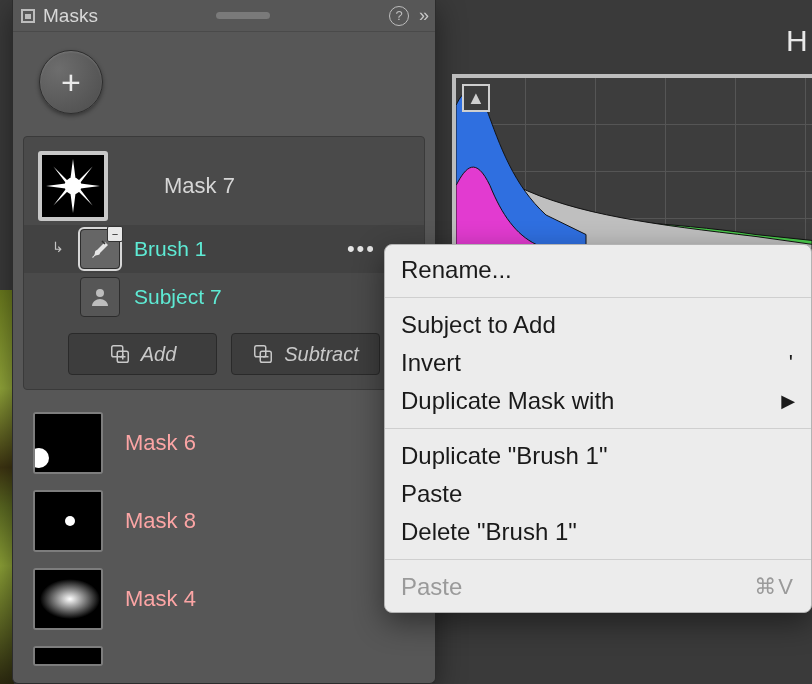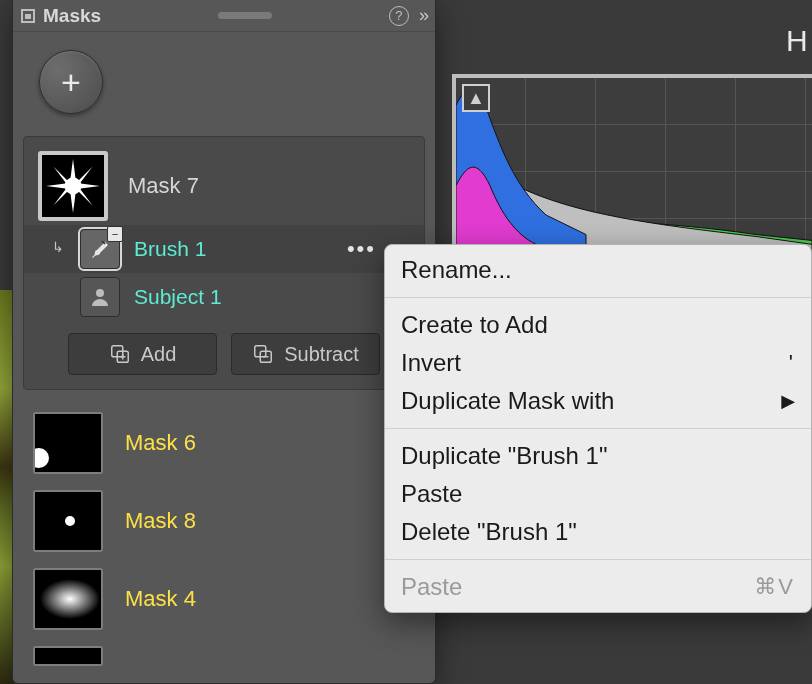--- a/index.html
+++ b/index.html
@@ -11,21 +11,21 @@
     background:#575757; border:1px solid #2c2c2c; border-top:none;
     box-shadow:0 8px 30px rgba(0,0,0,.45); border-radius:0 0 6px 6px;
     overflow:hidden;
   }
   .panel-header{
     height:32px; display:flex; align-items:center; padding:0 10px 0 8px;
     background:#575757; border-bottom:1px solid #4a4a4a;
   }
   .panel-header .collapse-ico{ width:14px; height:14px; border:2px solid #bdbdbd; background:#575757; margin-right:8px; position:relative;}
   .panel-header .collapse-ico::after{content:""; position:absolute; left:2px; right:2px; bottom:2px; height:5px; background:#bdbdbd;}
-  .panel-header .title{ color:#d8d8d8; font-size:19px; font-weight:700;}
+  .panel-header .title{ color:#d8d8d8; font-size:19px; font-weight:400;}
   .panel-header .grip{ width:54px; height:7px; background:#7a7a7a; border-radius:4px; margin:0 auto;}
   .panel-header .spacer{flex:1;}
   .panel-header .help{ width:20px; height:20px; border:1.5px solid #bdbdbd; border-radius:50%; color:#bdbdbd; font-size:13px; display:flex; align-items:center; justify-content:center; margin-right:10px; }
   .panel-header .chevrons{ color:#c7c7c7; font-size:18px; letter-spacing:-4px;}
 
   .create-row{ display:flex; align-items:center; gap:22px; padding:18px 20px 22px 26px; }
   .add-circle{
     width:64px; height:64px; border-radius:50%;
     background:radial-gradient(circle at 30% 30%, #6d6d6d, #4c4c4c);
     border:1px solid #2e2e2e; display:flex; align-items:center; justify-content:center;
@@ -38,49 +38,49 @@
   .mask7-group{
     margin:0 10px 14px 10px; padding:10px 0 14px 0;
     background:#4a4a4a; border:1px solid #3a3a3a; border-radius:4px;
   }
   .mask-row{ display:flex; align-items:center; gap:20px; padding:4px 14px; position:relative; }
   .thumb{
     width:70px; height:70px; background:#000; border:4px solid #c8c8c8; border-radius:3px;
     display:flex; align-items:center; justify-content:center; position:relative; overflow:hidden;
   }
   .thumb.star svg{ width:56px; height:56px;}
-  .mask-label{ color:#d6d6d6; font-size:22px;}
+  .mask-label{ color:#d6d6d6; font-size:22px;margin-left:36px;}
 
   .sub-row{ display:flex; align-items:center; gap:14px; padding:4px 6px 4px 28px; position:relative;}
   .sub-row.selected{ background:#424242; }
   .sub-indent{ width:14px; display:inline-flex; color:#c4c4c4; font-size:14px; transform:translateY(-2px);}
   .sub-thumb{
     width:40px; height:40px; background:#666; border-radius:4px; display:flex; align-items:center; justify-content:center;
     border:1px solid #2d2d2d; position:relative;
   }
   .sub-thumb.selected{ outline:2px solid #d7d7d7; outline-offset:0;}
   .sub-thumb svg{width:24px;height:24px;}
   .badge-minus{
     position:absolute; right:-4px; top:-4px; width:16px; height:16px; background:#e8e8e8; border:1px solid #333;
     display:flex; align-items:center; justify-content:center; font-size:12px; color:#111; border-radius:2px;
   }
   .sub-label{ color:#5eead4; font-size:21px; flex:1;}
   .row-dots{ position:absolute; right:48px; top:50%; transform:translateY(-50%); color:#e5e5e5; font-size:22px; letter-spacing:2px;}
 
-  .btn-row{ display:flex; gap:14px; padding:12px 44px 0 44px;}
+  .btn-row{ display:flex; gap:14px; padding:12px 44px 0 44px;font-style:italic;}
   .btn{
     flex:1; height:42px; background:#3d3d3d; border:1px solid #2a2a2a; border-radius:4px;
     color:#c9c9c9; font-size:20px; display:flex; align-items:center; justify-content:center; gap:10px;
   }
   .btn svg{width:22px; height:22px;}
 
   
   .collapsed-mask{ display:flex; align-items:center; gap:22px; padding:8px 20px;}
   .cthumb{ width:70px; height:62px; background:#000; border:2px solid #7d7d7d; border-radius:3px; overflow:hidden; display:flex; align-items:center; justify-content:center; position:relative;}
-  .clabel{ color:#fde047; font-size:22px;}
+  .clabel{ color:#fca5a5; font-size:22px;}
 
   
   .photo-sliver{ position:absolute; left:0; top:290px; width:14px; height:394px;
     background:linear-gradient(180deg,#6a7a1e 0%, #94a83b 25%, #3e3512 45%, #5c6a22 55%, #8fa438 70%, #2d2a10 100%);
   }
   .histo-letter{ position:absolute; left:786px; top:24px; color:#e8e8e8; font-size:30px; }
   .histo-frame{
     position:absolute; left:452px; top:74px; width:360px; height:190px;
     border:4px solid #bdbdbd; border-right:none; background:#3d3d3d;
   }
@@ -167,21 +167,21 @@
       <div class="row-dots">•••</div>
     </div>
 
     <div class="sub-row" style="padding-left:56px;">
       <div class="sub-thumb" style="background:#565656;">
         <svg viewBox="0 0 24 24" fill="#bdbdbd">
           <circle cx="12" cy="8" r="4"></circle>
           <path d="M4 21c0-4 4-7 8-7s8 3 8 7z"></path>
         </svg>
       </div>
-      <div class="sub-label">Subject 1</div>
+      <div class="sub-label">Subject 7</div>
     </div>
 
     <div class="btn-row">
       <div class="btn">
         <svg viewBox="0 0 24 24" fill="none" stroke="#c9c9c9" stroke-width="1.6">
           <rect x="3" y="3" width="12" height="12" rx="2"></rect>
           <rect x="9" y="9" width="12" height="12" rx="2"></rect>
           <line x1="15" y1="12" x2="15" y2="18"></line>
           <line x1="12" y1="15" x2="18" y2="15"></line>
         </svg>
@@ -263,21 +263,21 @@
       <span>▲</span>
     </div>
 </div>
 
 <div class="ctx">
   <div class="ctx-item">
     <span>Rename...</span>
   </div>
   <div class="ctx-sep"></div>
   <div class="ctx-item">
-    <span>Create to Add</span>
+    <span>Subject to Add</span>
   </div>
   <div class="ctx-item">
     <span>Invert</span>
     <span class="sc">'</span>
   </div>
   <div class="ctx-item">
     <span>Duplicate Mask with</span>
     <span class="arrow">▶</span>
   </div>
   <div class="ctx-sep"></div>

